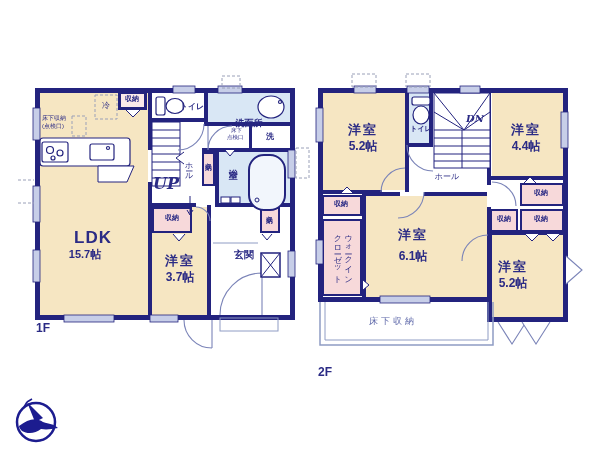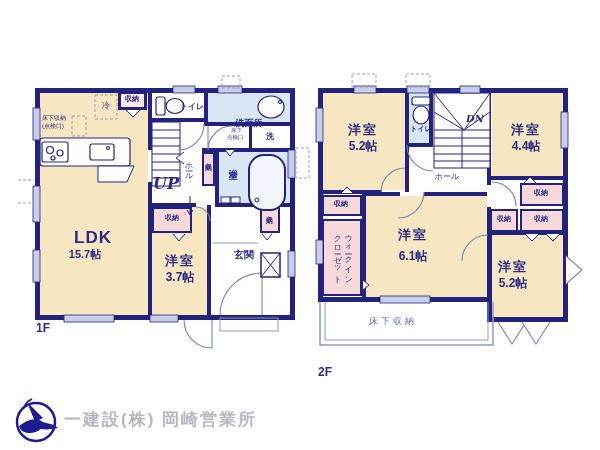--- a/index.html
+++ b/index.html
@@ -244,15 +244,14 @@
   <div class="lbl c" style="left:541px;top:215px;font-size:7px;">収納</div>
   <div class="lbl c small" style="left:393px;top:316px;font-size:9px;letter-spacing:3px;color:#5c66a8;">床下収納</div>
   <div class="lbl" style="left:318px;top:349px;font-size:12px;margin-top:17px;">2F</div>
 
   <svg width="48" height="48" style="position:absolute;left:12px;top:397px;">
     <circle cx="24" cy="25" r="19" fill="none" stroke="#1c1c8f" stroke-width="2.5"></circle>
     <path d="M7 29 C16 22 24 20 31 25 C37 27 42 27 46 31 C40 32 35 33 29 32 C23 37 15 37 10 34 C8 32 7 30 7 29 Z" fill="#1c1c8f"></path>
     <path d="M23 25 L15 5 L31 21 Z" fill="#1c1c8f"></path>
     <path d="M15 5 L20 2 M15 5 L12 10" stroke="#1c1c8f" stroke-width="1.5" fill="none"></path>
   </svg>
-  <div class="footer-text">一建設(株) 岡崎営業所</div>
 
 </div>
 
 </body></html>

